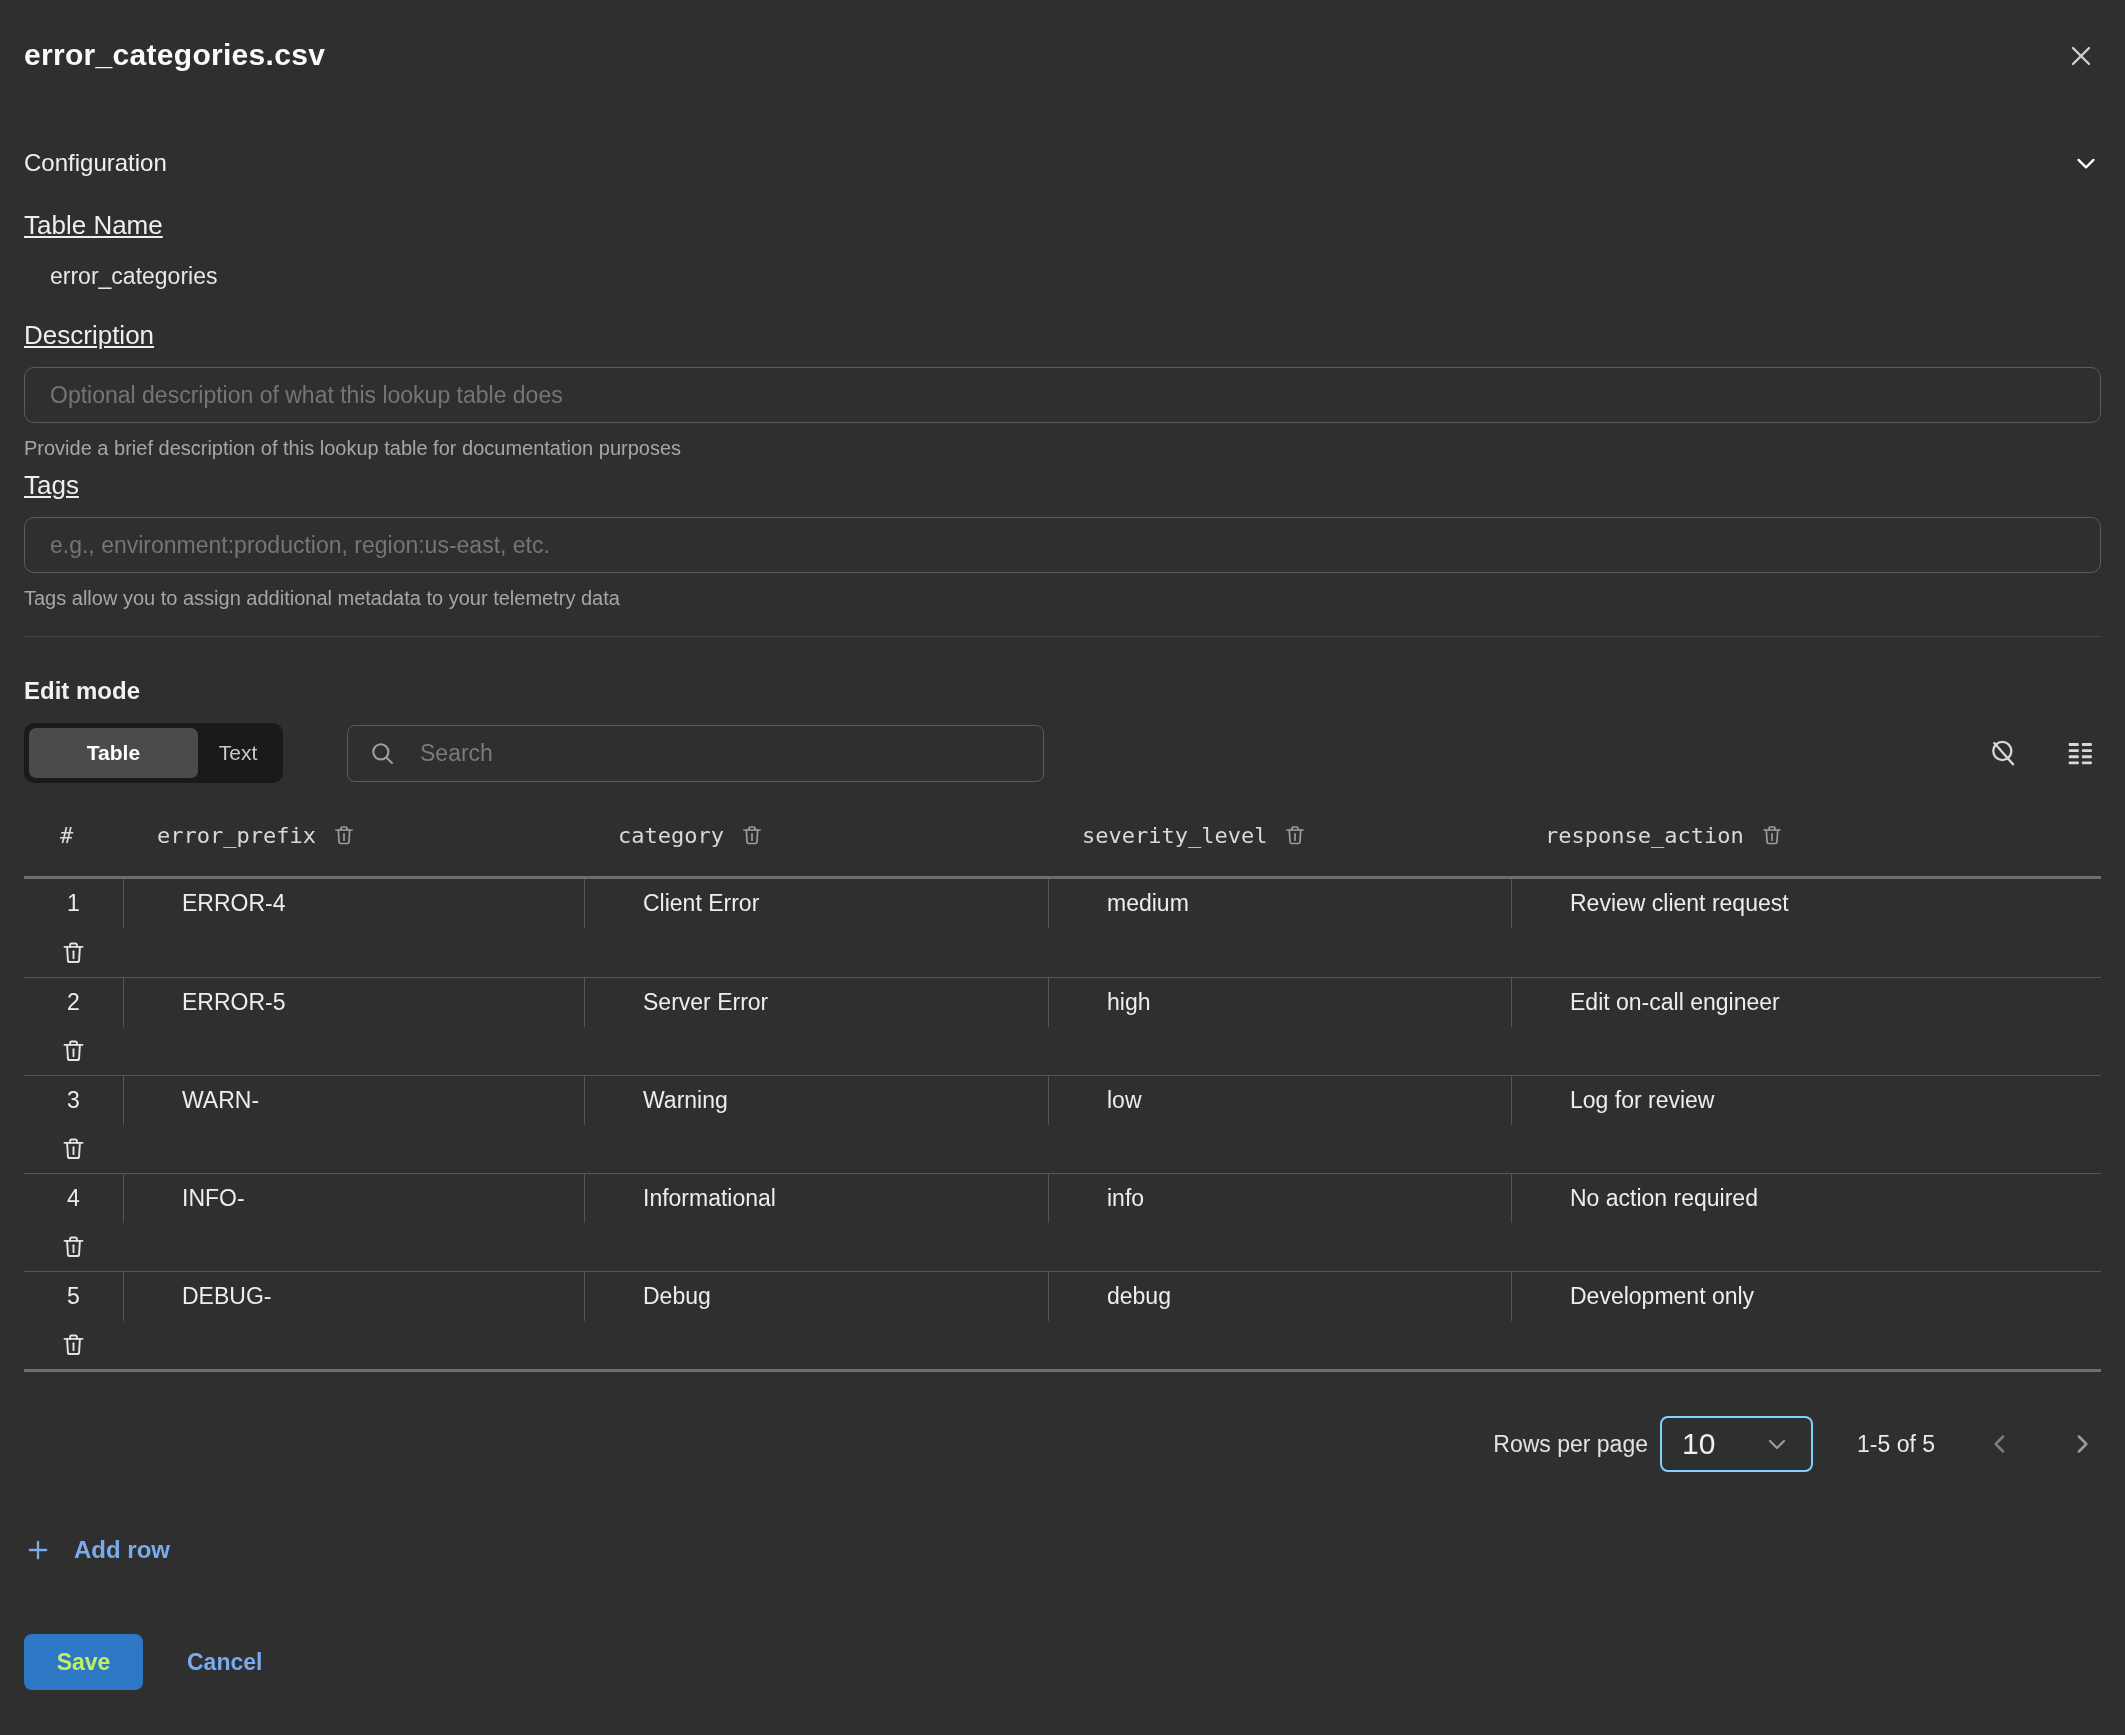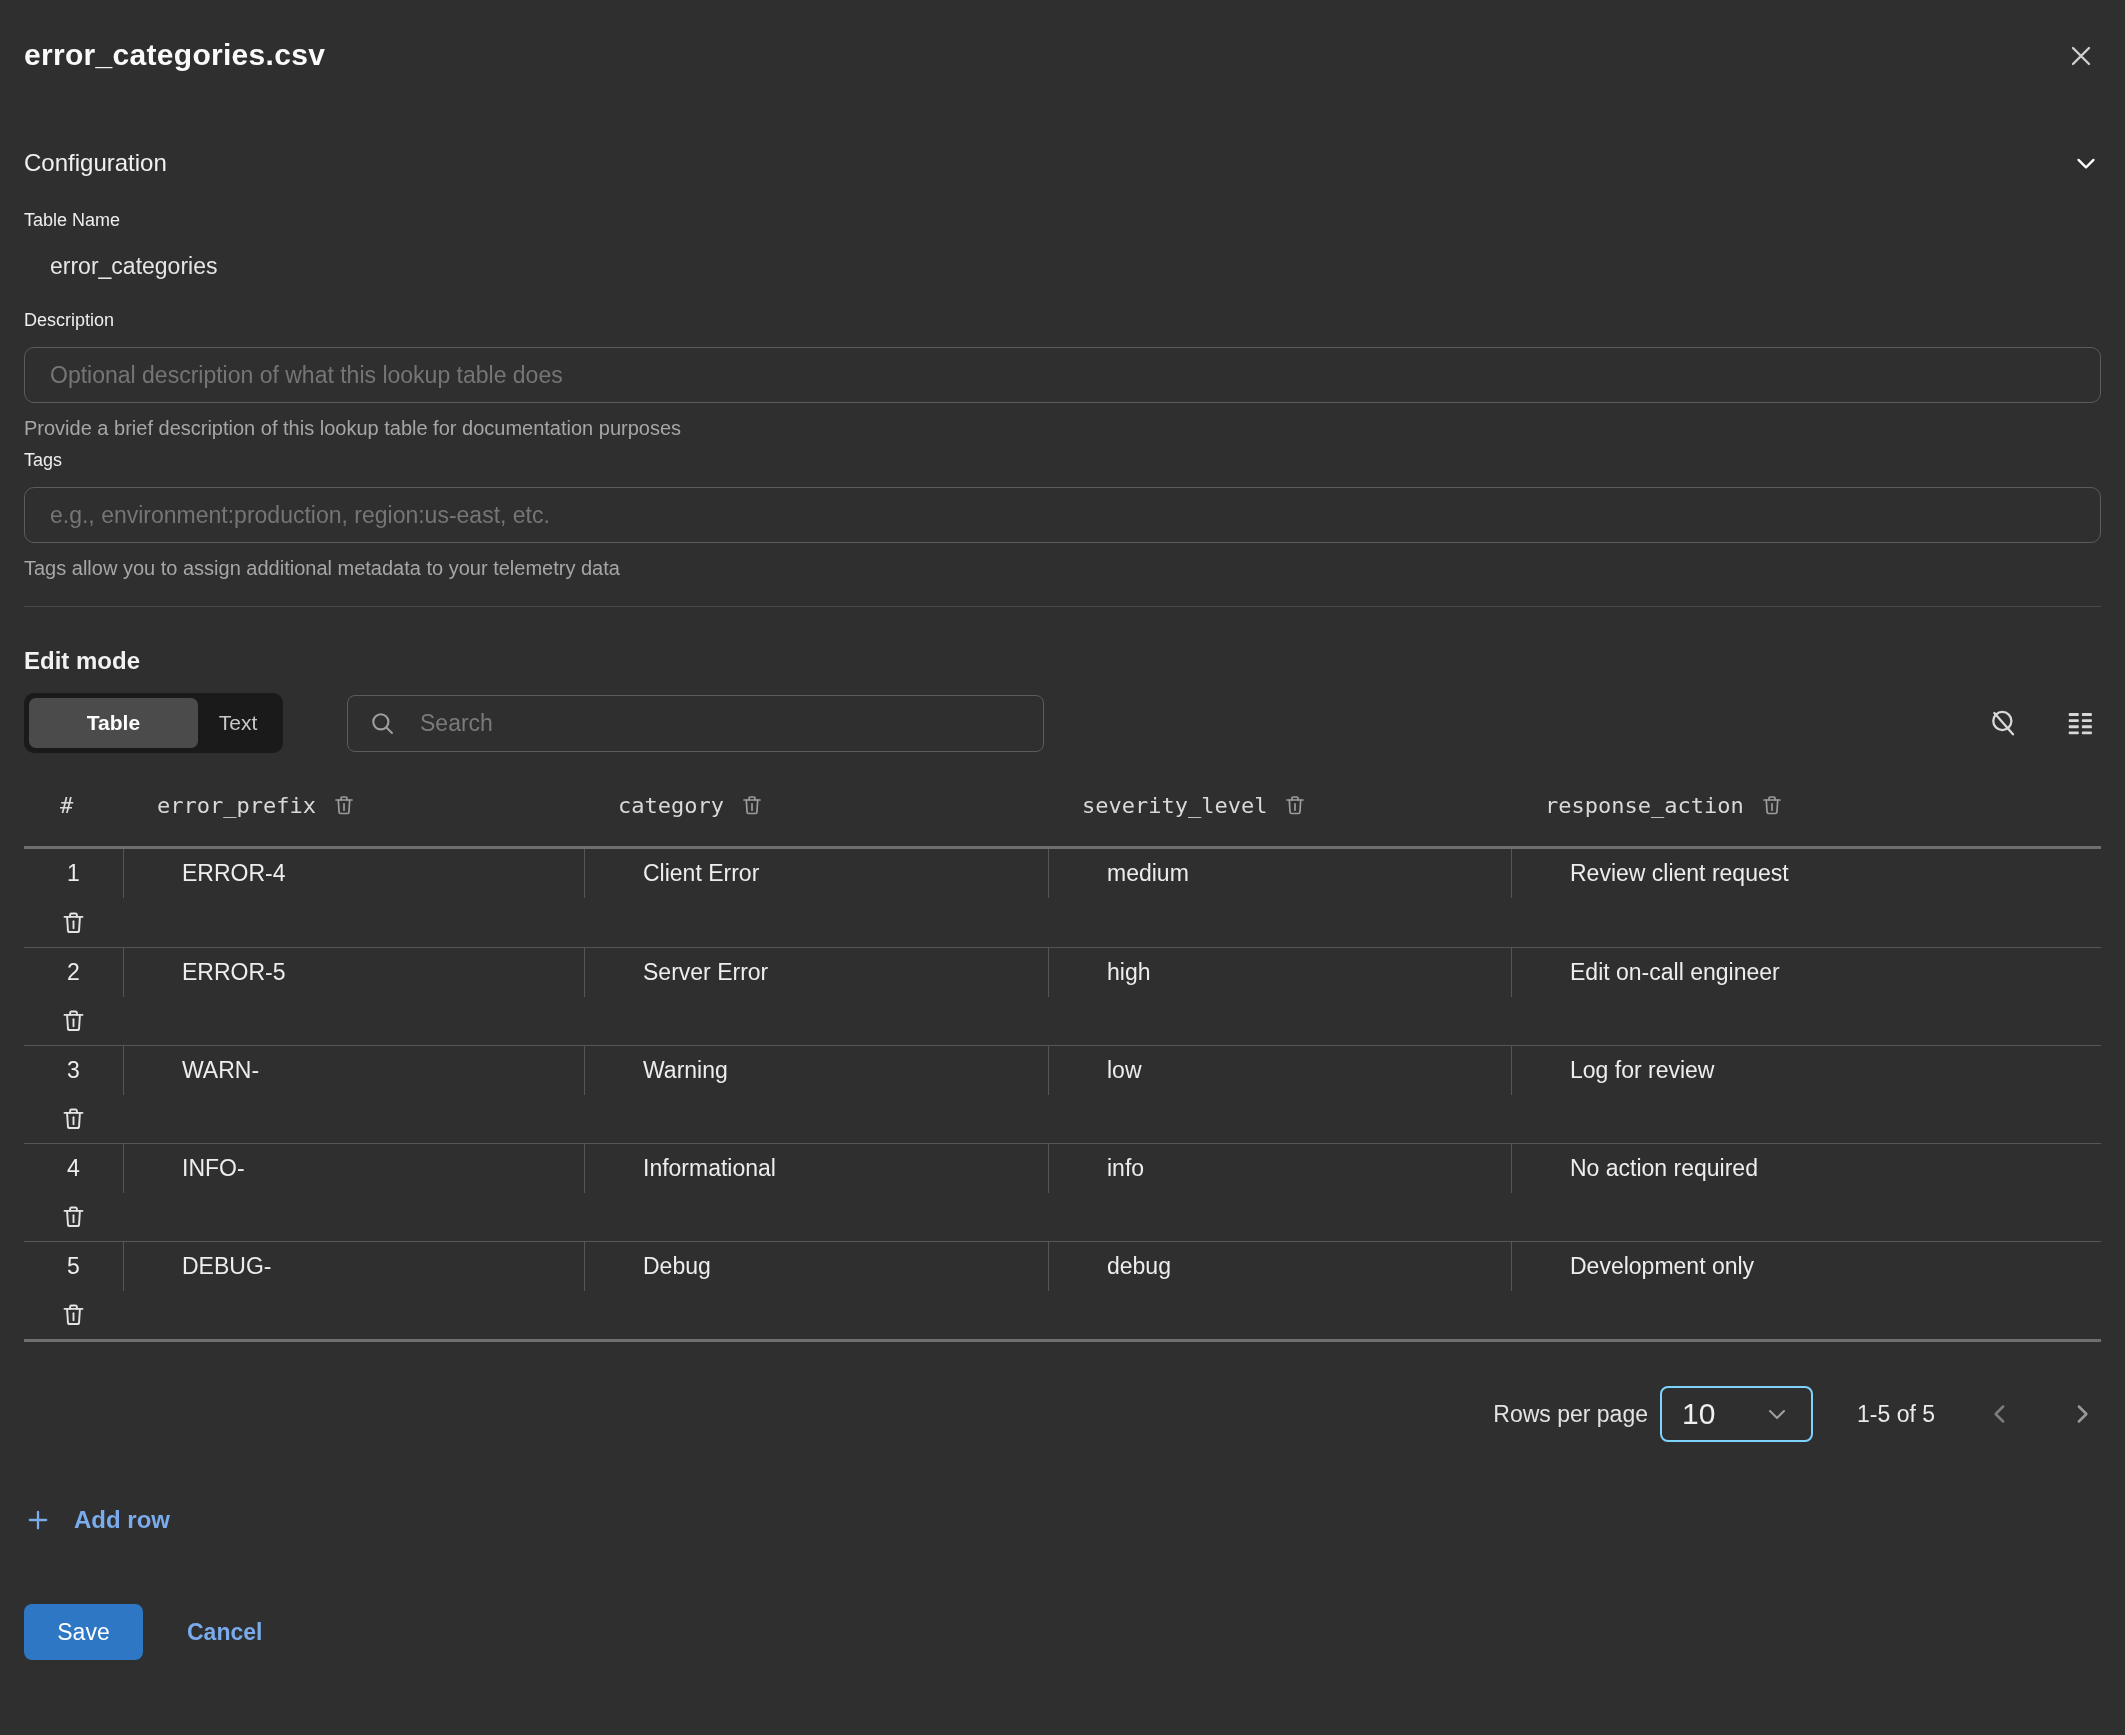--- a/index.html
+++ b/index.html
@@ -16,21 +16,21 @@
   svg { display: block; }
 
   
   .dialog-header { display: flex; justify-content: space-between; align-items: flex-start; padding-top: 38px; }
   .dialog-title { font-size: 30px; font-weight: 700; color: #fafafa; letter-spacing: 0.3px; }
   .close-btn { padding: 4px; margin-top: -2px; }
 
   
   .section-row { margin-top: 72px; display: flex; justify-content: space-between; align-items: center; }
   .section-label { font-size: 24px; font-weight: 500; color: #f0f0f0; }
-  .field-label { font-size: 18px; font-weight: 500; color: #eeeeee; }
+  .field-label { font-size: 26px; font-weight: 500; color: #eeeeee; text-decoration: underline; }
   .tablename-label { margin-top: 32px; }
   .tablename-value { margin-top: 22px; padding-left: 26px; font-size: 23px; font-weight: 400; color: #e6e6e6; }
   .desc-label { margin-top: 30px; }
   .text-input {
     margin-top: 16px; width: 100%; height: 56px;
     background: transparent; border: 1px solid #5c5c5c; border-radius: 10px;
     padding: 0 25px; font-size: 23px; color: #e9e9e9; outline: none;
     font-family: "Liberation Sans", sans-serif;
   }
   .text-input::placeholder { color: #757575; }
@@ -88,21 +88,21 @@
     padding: 0 20px; font-size: 30px; color: #f0f0f0;
   }
   .range-text { margin-left: 44px; font-size: 23px; color: #eaeaea; }
   .page-btn { margin-left: 46px; padding: 4px; }
   .page-btn.next { margin-left: 44px; }
 
   
   .addrow-btn { margin-top: 64px; display: flex; align-items: center; gap: 22px; color: #7aabec; font-size: 24px; font-weight: 600; }
   .actions-row { margin-top: 70px; display: flex; align-items: center; }
   .save-btn {
-    background: #2e77c5; color: #ffffff; font-size: 23px; font-weight: 400;
+    background: #2e77c5; color: #bef264; font-size: 23px; font-weight: 700;
     border-radius: 8px; width: 119px; height: 56px;
   }
   .cancel-btn { margin-left: 44px; color: #7aabec; font-size: 23px; font-weight: 600; }
 </style>
 </head>
 <body>
 
 
 
 

